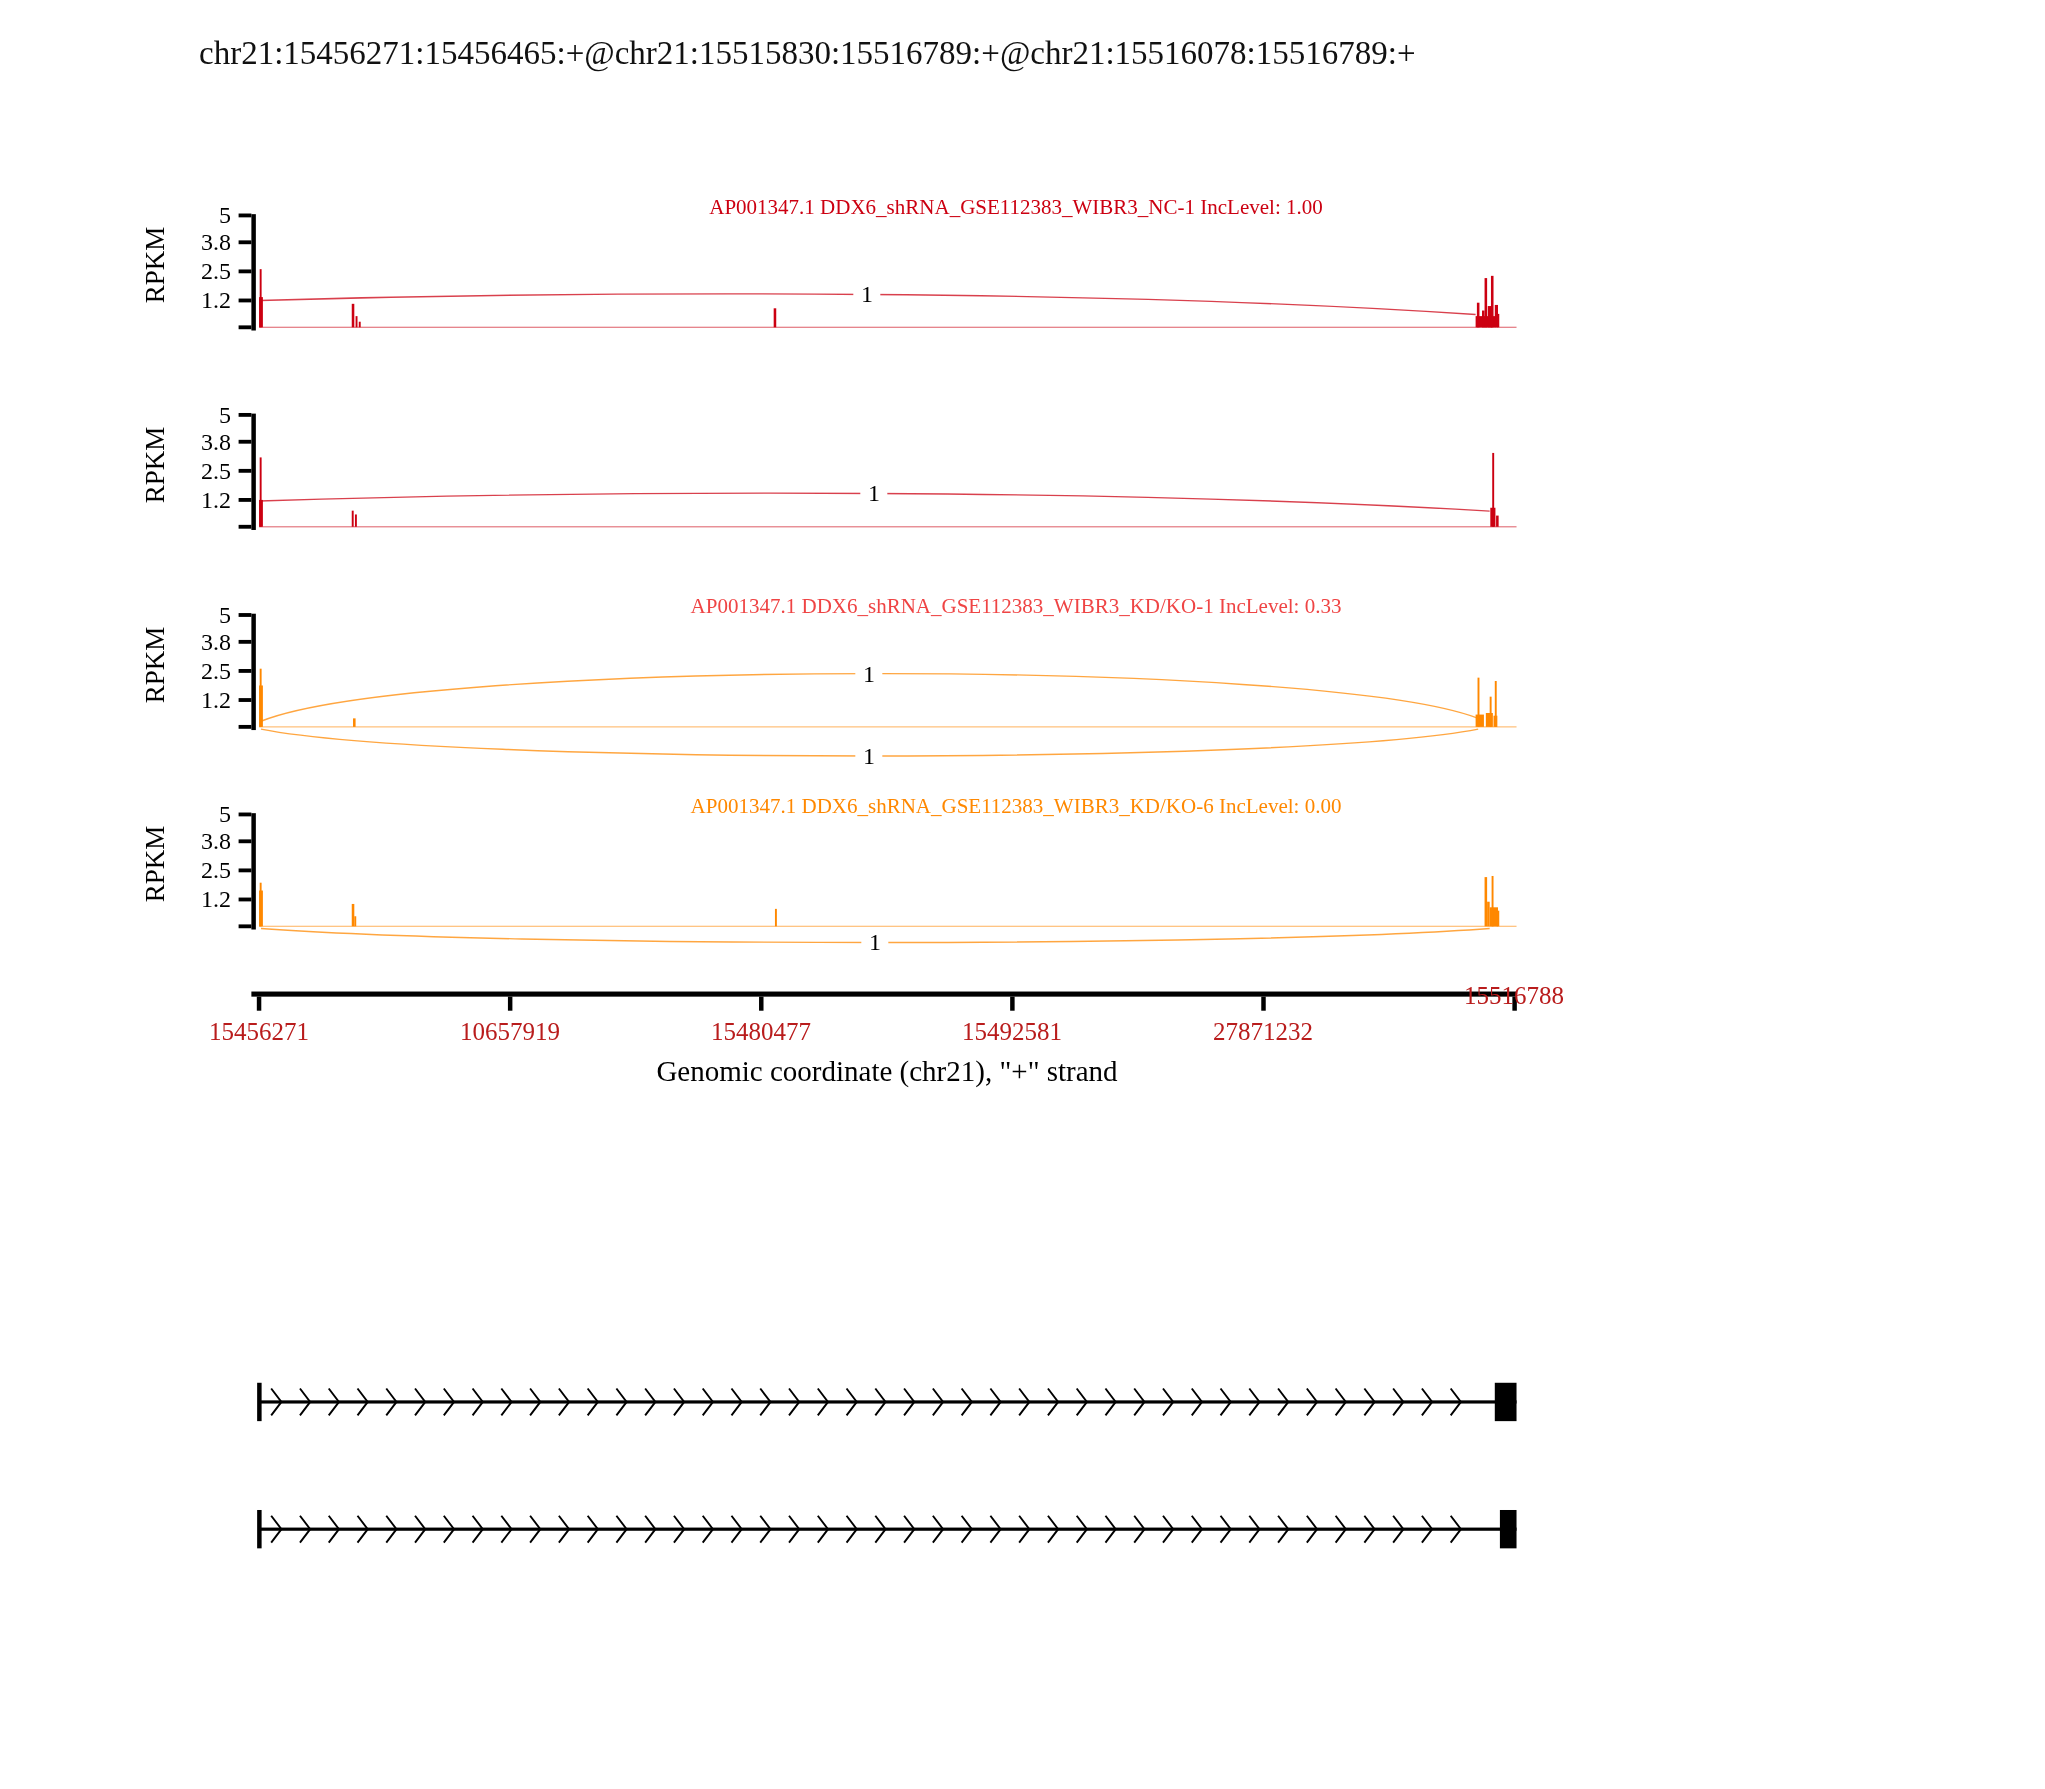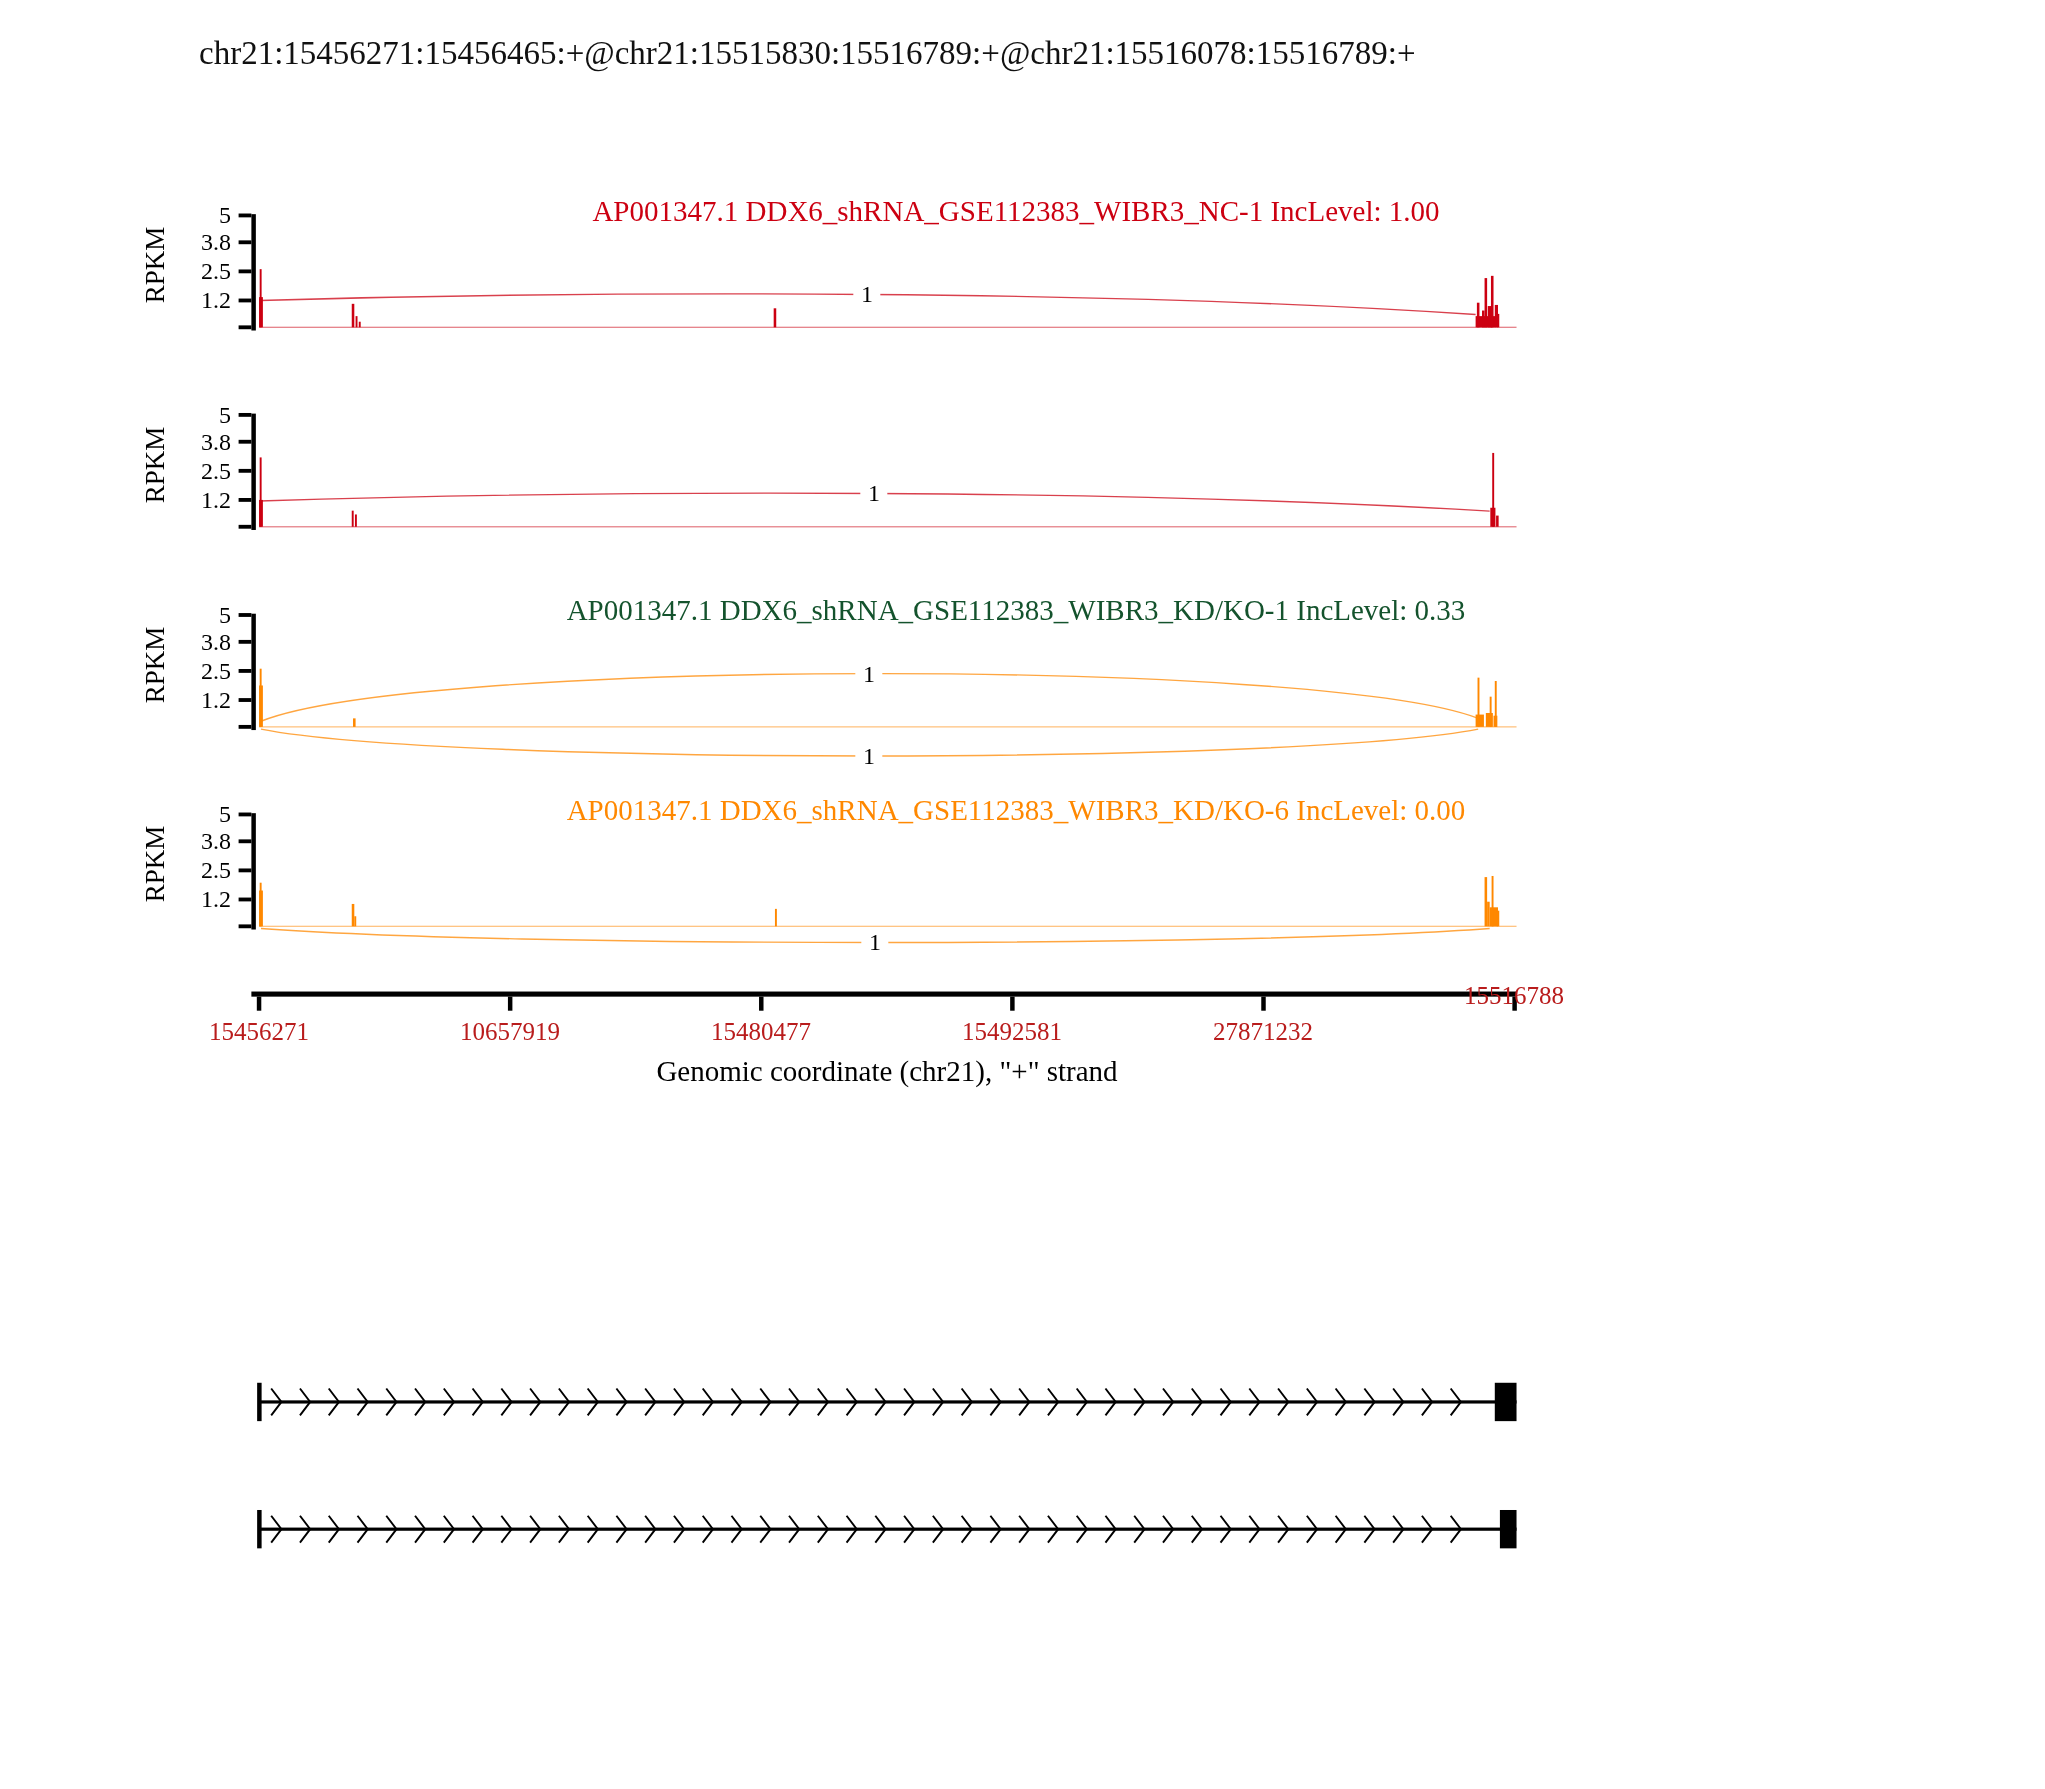--- a/index.html
+++ b/index.html
@@ -1,21 +1,21 @@
 <!DOCTYPE html>
 <html style="font-size:10.2px"><head>
 <meta charset="utf-8">
 <style>
   html,body{margin:0;padding:0;background:#ffffff;}
   .figure{position:relative;width:1626px;height:1790px;background:#ffffff;
           font-family:Liberation Serif, serif;overflow:hidden;}
   .fig-title{position:absolute;left:199px;top:35px;font-size:33px;line-height:1.1;color:#111;white-space:nowrap;}
   #plot-svg{position:absolute;left:0;top:0;}
   #labels{position:absolute;left:0;top:0;width:100%;height:100%;}
-  .track-title{position:absolute;transform:translateX(-50%);font-size:29px;line-height:1;white-space:nowrap;}
+  .track-title{position:absolute;transform:translateX(-50%);font-size:21px;line-height:1;white-space:nowrap;}
   .rpkm-label{position:absolute;transform:translate(-50%,-50%) rotate(-90deg);font-size:27px;color:#000;line-height:1;}
   .ytick-label{position:absolute;width:83px;text-align:right;font-size:24px;color:#000;line-height:1;}
   .xtick-label{position:absolute;transform:translateX(-50%);font-size:25px;color:#b91c1c;line-height:1;white-space:nowrap;}
   .junction-label{position:absolute;transform:translate(-50%,-50%);font-size:24px;color:#000;
                   background:#ffffff;padding:1.3px 7.7px;line-height:1;z-index:5;}
   .x-label{position:absolute;left:887px;top:1055px;transform:translateX(-50%);
            font-size:29px;color:#000;white-space:nowrap;}
 </style>
 </head>
 <body>
@@ -203,21 +203,21 @@
       <div class="ytick-label" style="left: 148px; top: 230px;">3.8</div>
       <div class="ytick-label" style="left: 148px; top: 203px;">5</div>
       <div class="junction-label" style="left: 874px; top: 493px;">1</div>
       <div class="rpkm-label" style="left: 155px; top: 465px;">RPKM</div>
       <div class="ytick-label" style="left: 148px; top: 488px;">1.2</div>
       <div class="ytick-label" style="left: 148px; top: 459px;">2.5</div>
       <div class="ytick-label" style="left: 148px; top: 430px;">3.8</div>
       <div class="ytick-label" style="left: 148px; top: 403px;">5</div>
       <div class="junction-label" style="left: 869px; top: 674px;">1</div>
       <div class="junction-label" style="left: 869px; top: 756px;">1</div>
-      <div class="track-title" style="left: 1016px; top: 596px; color: #14532d;">AP001347.1 DDX6_shRNA_GSE112383_WIBR3_KD/KO-1 IncLevel: 0.33</div>
+      <div class="track-title" style="left: 1016px; top: 596px; color: #ef4444;">AP001347.1 DDX6_shRNA_GSE112383_WIBR3_KD/KO-1 IncLevel: 0.33</div>
       <div class="rpkm-label" style="left: 155px; top: 665px;">RPKM</div>
       <div class="ytick-label" style="left: 148px; top: 688px;">1.2</div>
       <div class="ytick-label" style="left: 148px; top: 659px;">2.5</div>
       <div class="ytick-label" style="left: 148px; top: 630px;">3.8</div>
       <div class="ytick-label" style="left: 148px; top: 603px;">5</div>
       <div class="junction-label" style="left: 875px; top: 942px;">1</div>
       <div class="track-title" style="left: 1016px; top: 796px; color: rgb(255, 136, 0);">AP001347.1 DDX6_shRNA_GSE112383_WIBR3_KD/KO-6 IncLevel: 0.00</div>
       <div class="rpkm-label" style="left: 155px; top: 864px;">RPKM</div>
       <div class="ytick-label" style="left: 148px; top: 887px;">1.2</div>
       <div class="ytick-label" style="left: 148px; top: 858px;">2.5</div>

